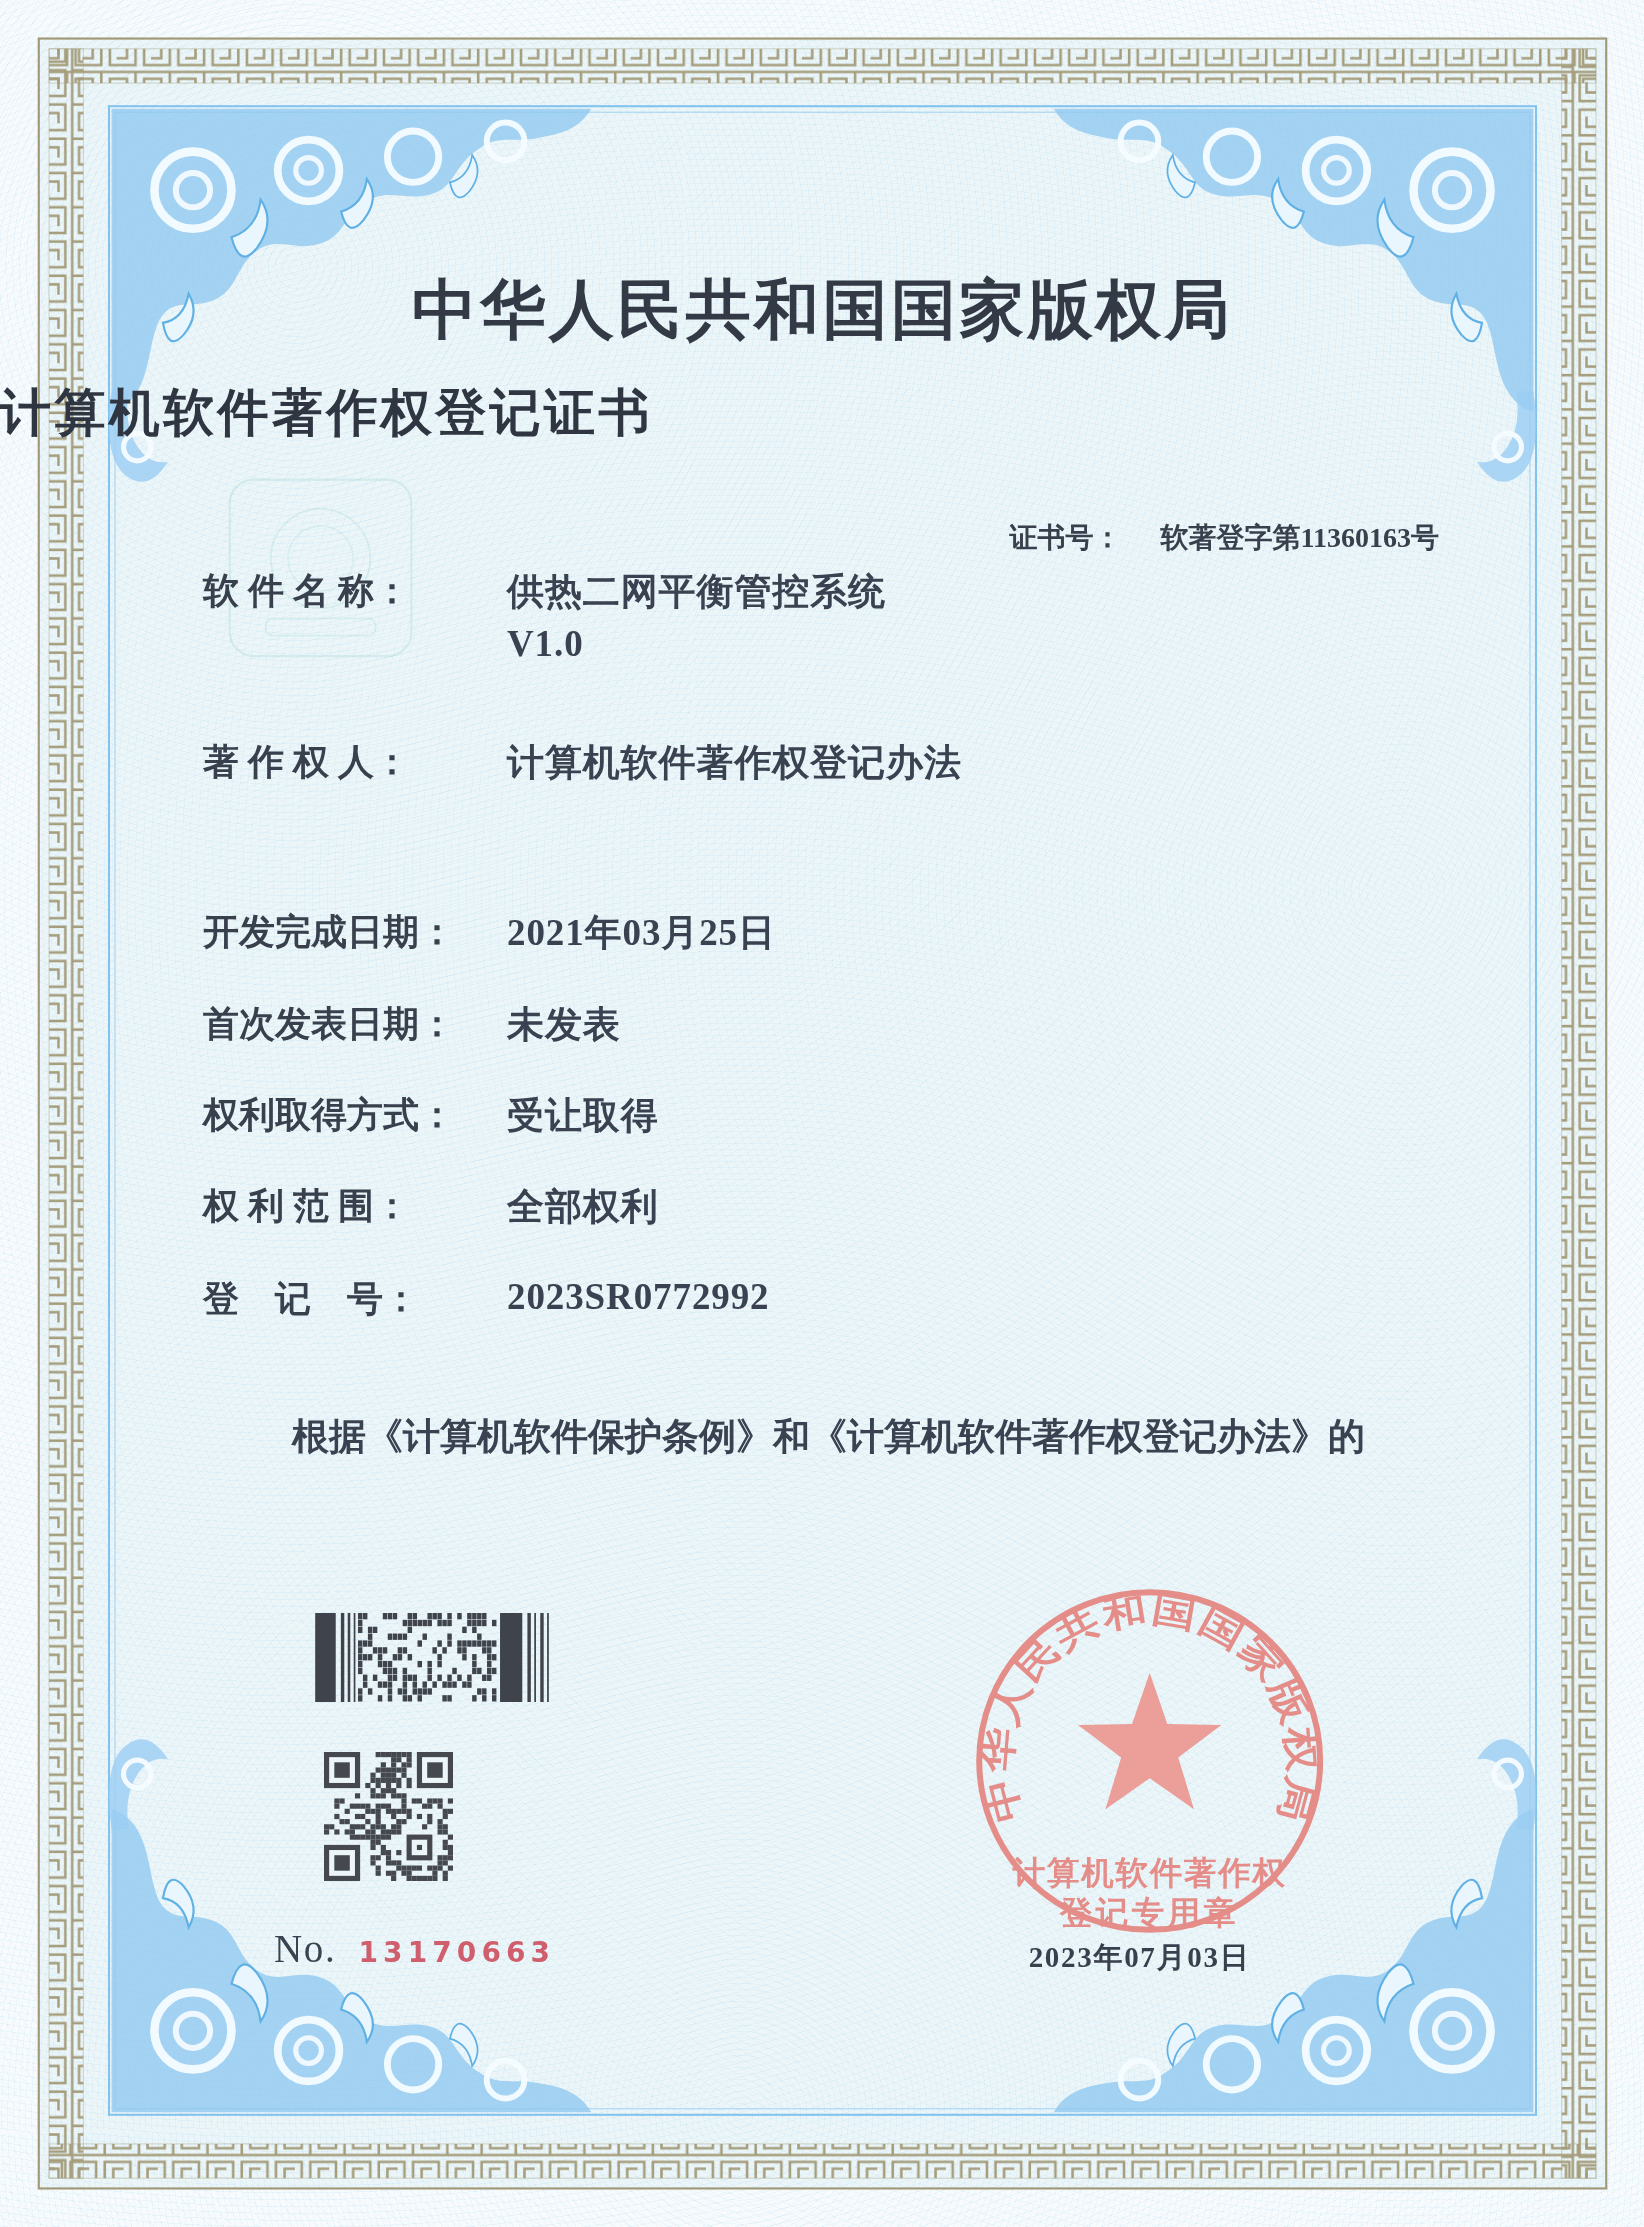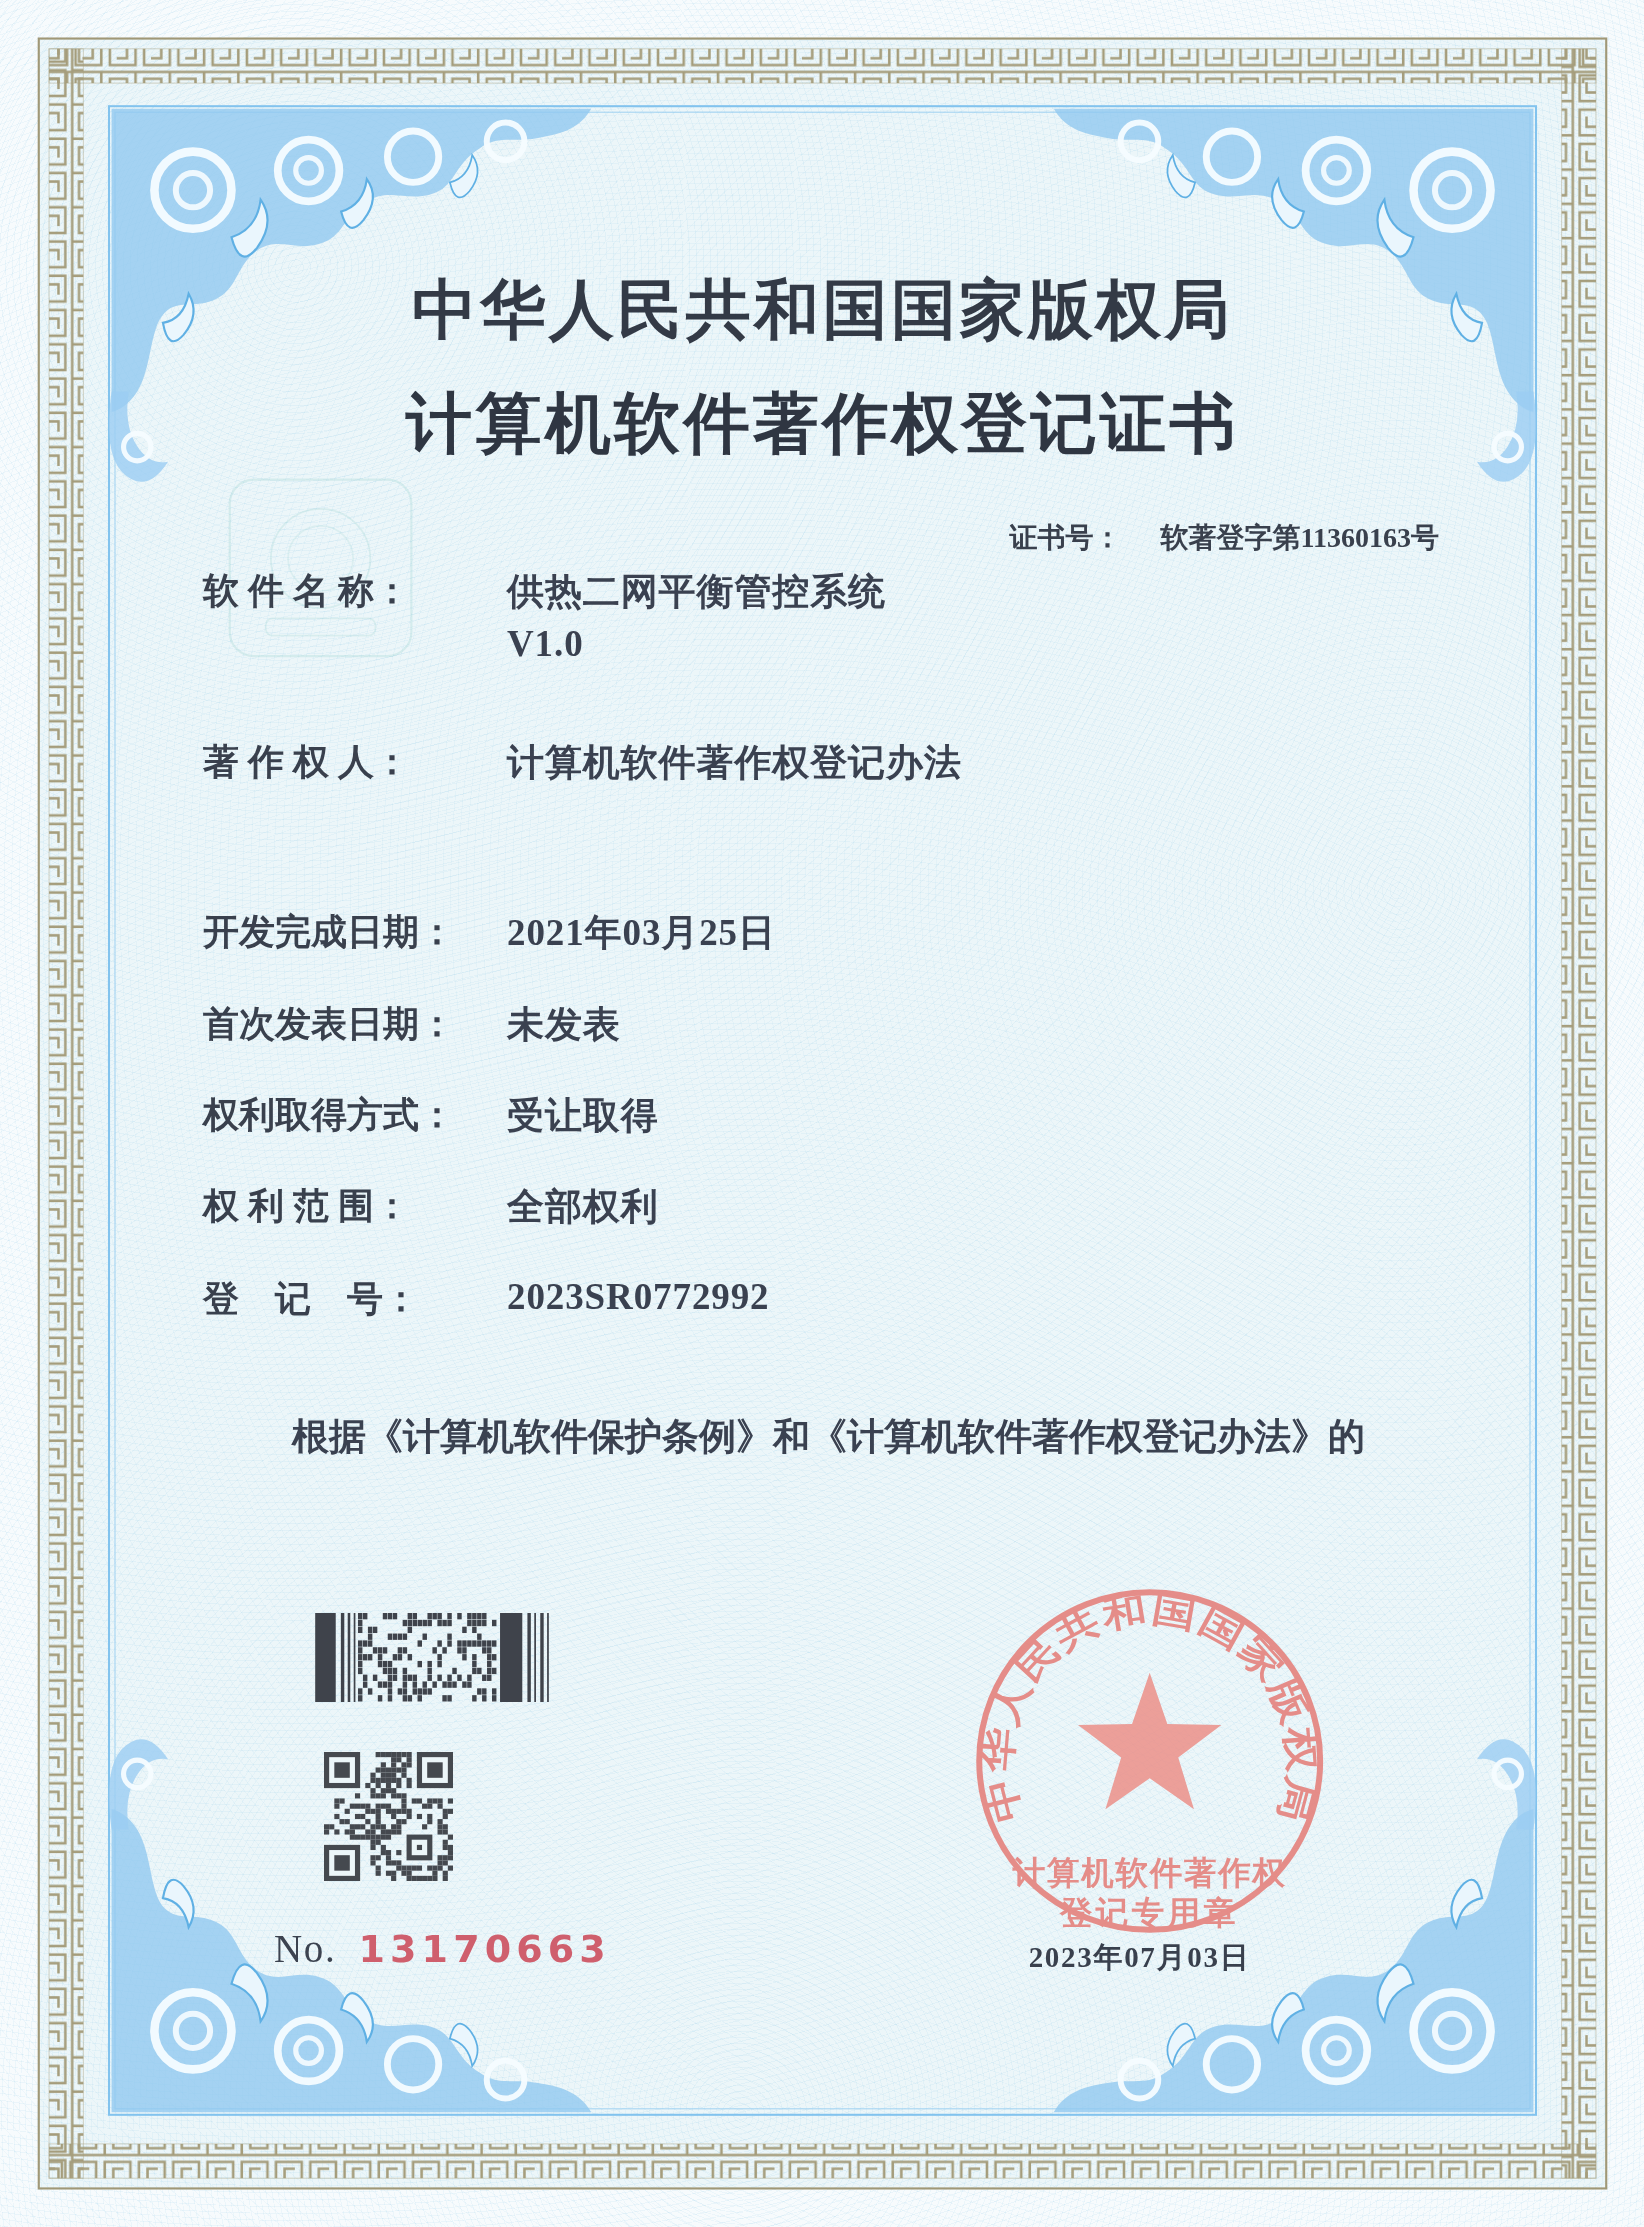--- a/index.html
+++ b/index.html
@@ -21,39 +21,39 @@
       repeating-radial-gradient(circle at 85% 40%, rgba(120,190,225,.08) 0 0.9px, transparent 0.9px 7.7px),
       repeating-radial-gradient(circle at 45% 95%, rgba(120,190,225,.09) 0 0.9px, transparent 0.9px 6px);
   }
   .frame{position:absolute;left:0;top:0;}
   .abs{position:absolute;}
   .authority{
     left:0;right:0;top:266px;text-align:center;
     font-size:65px;font-weight:700;letter-spacing:3.4px;color:#333a46;
   }
   .cert-title{
-    left:0;right:0;top:379px;text-align:center;
-    font-size:66px;font-weight:700;letter-spacing:3.4px;color:#2f3642;
+    left:0;right:0;top:379px;
+    font-size:51px;font-weight:700;letter-spacing:3.4px;color:#2f3642;
   }
   .certno{
     top:495px;right:206px;font-size:28px;font-weight:700;color:#39404d;margin-top:24px;
   }
   .certno .gap{display:inline-block;width:39px;}
   .row-label{
     left:203px;font-size:36px;font-weight:700;color:#39404d;white-space:pre;
   }
   .row-value{
     left:507px;font-size:37px;font-weight:600;color:#3a4150;white-space:pre;letter-spacing:0.9px;
   }
   .statement{
     left:203px;width:1247px;font-size:37px;font-weight:600;color:#3a4150;white-space:pre;margin-top:12px;
   }
   .serial{top:1926px;left:274px;font-size:39px;color:#3c4350;}
   .serial .no-label{font-weight:400;letter-spacing:1.7px;}
-  .serial .no-value{color:#cf5f6d;font-weight:600;letter-spacing:5.1px;margin-left:22px;font-family:"DejaVu Sans",sans-serif;font-size:38px;}
+  .serial .no-value{color:#cf5f6d;font-weight:600;letter-spacing:5.1px;margin-left:22px;font-family:"DejaVu Sans",sans-serif;font-size:28px;}
   .issue-date{
     top:1938px;left:938px;width:403px;text-align:center;
     font-size:29px;font-weight:700;letter-spacing:1.7px;color:#39404d;
   }
 </style>
 </head>
 <body>
 
 <div class="page">
 

